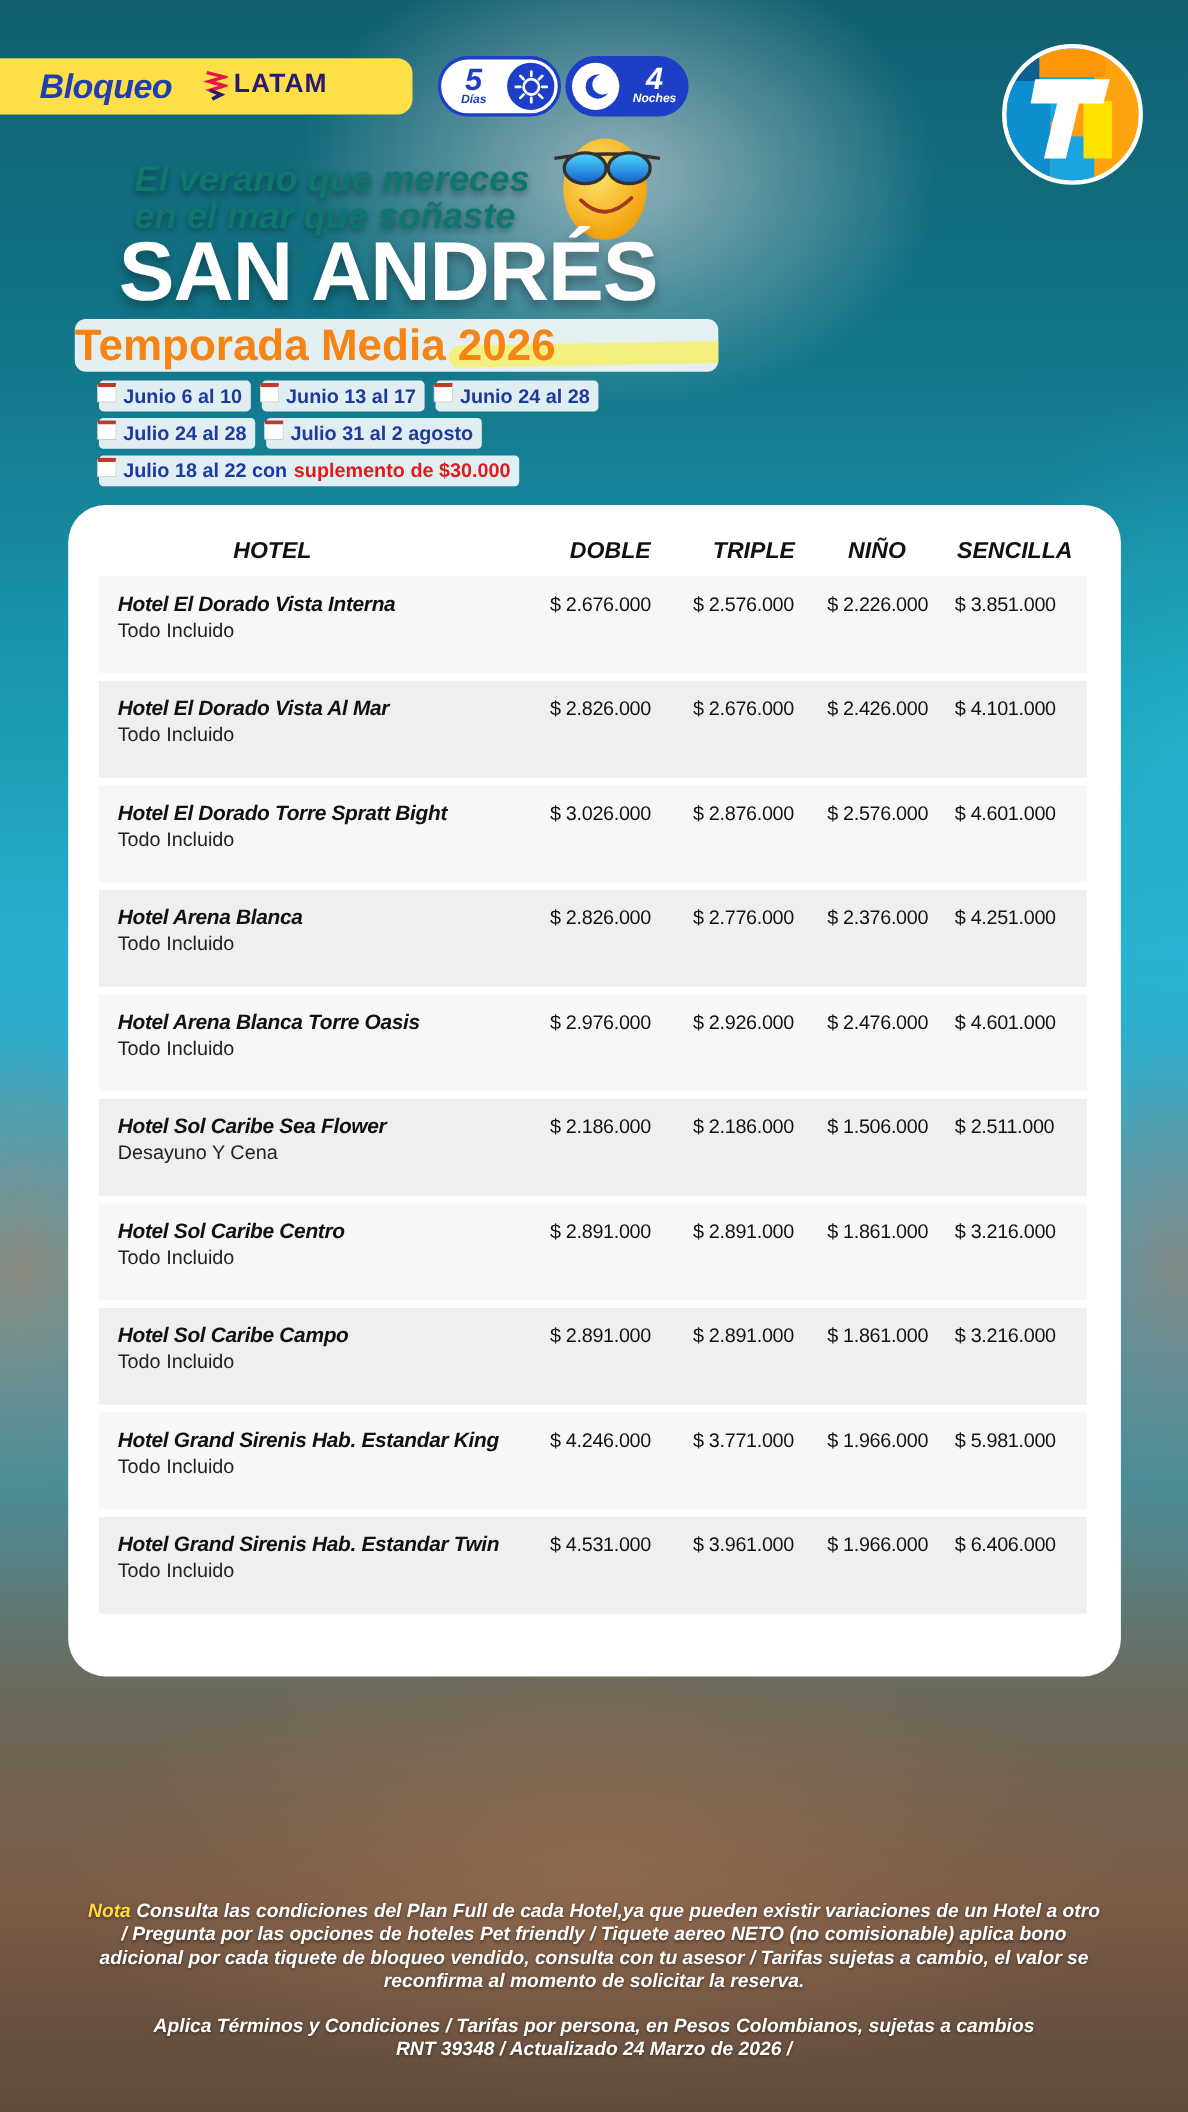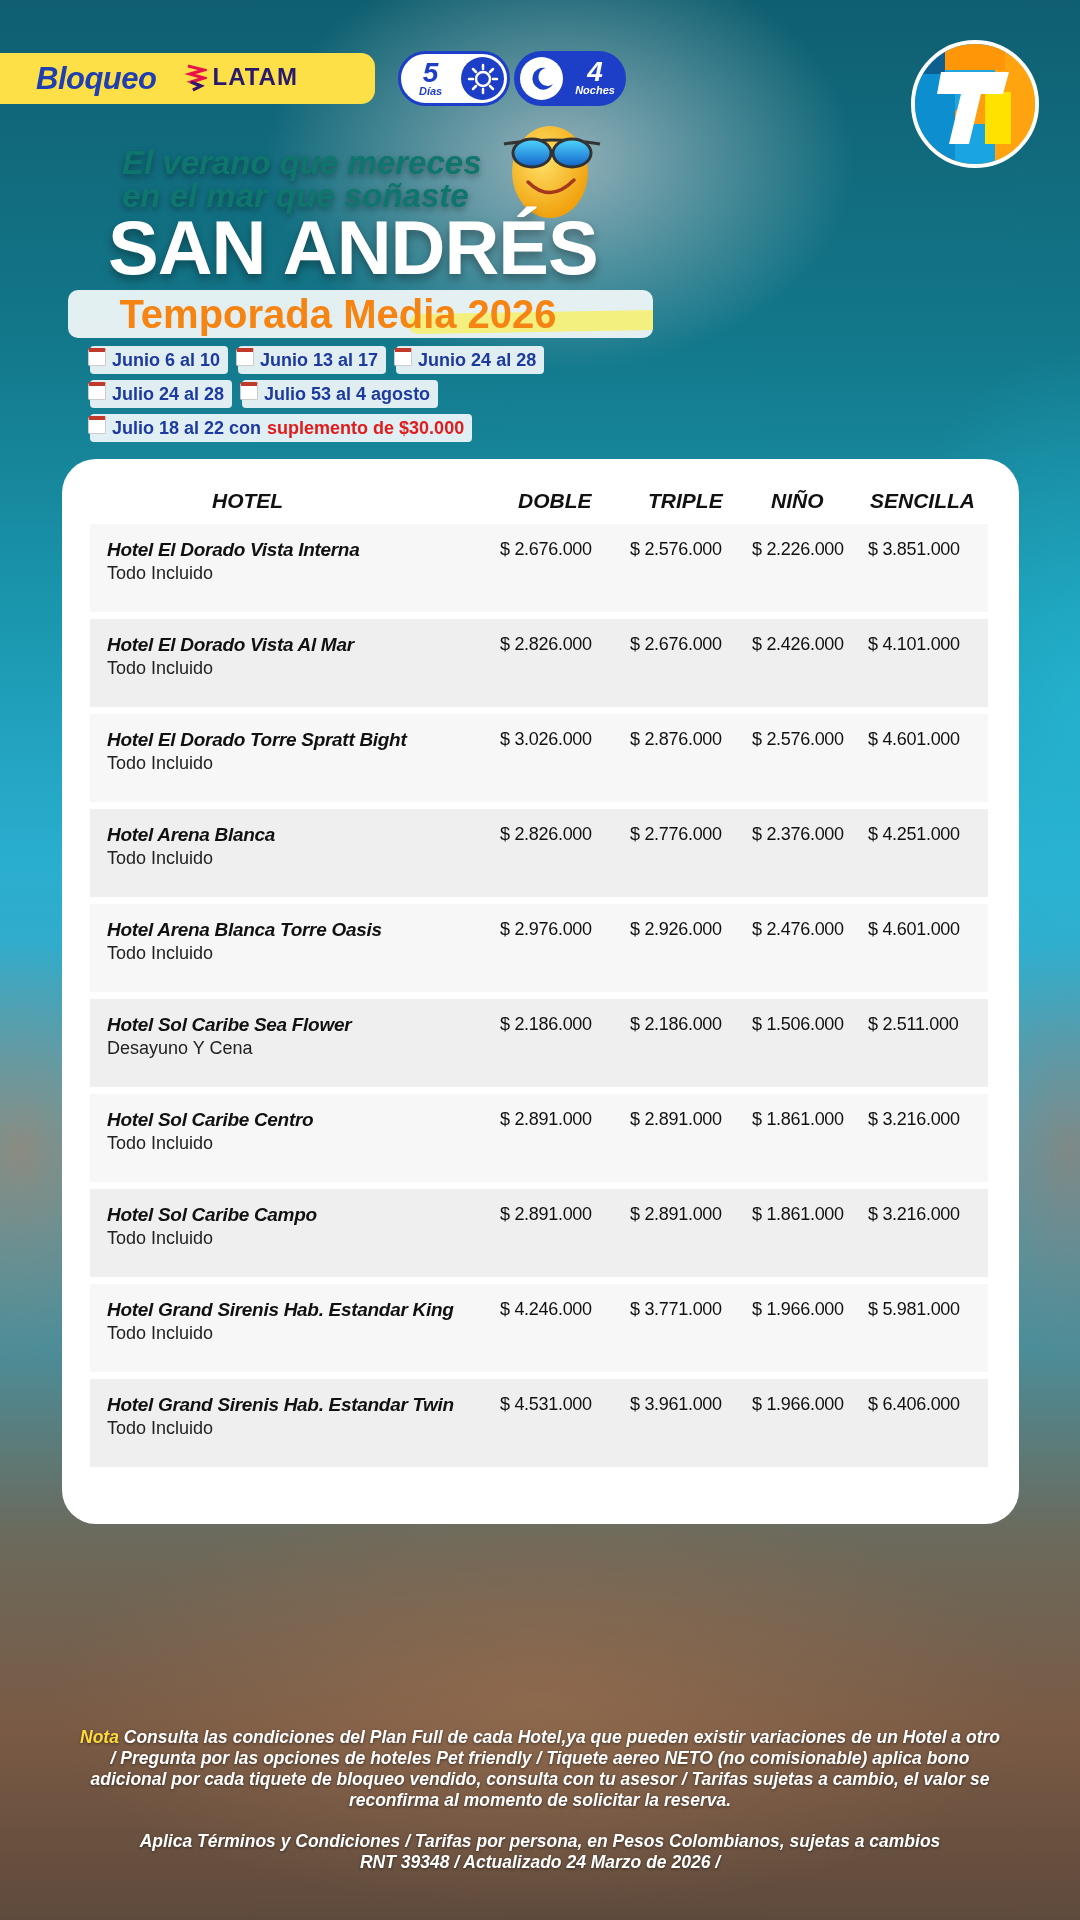--- a/index.html
+++ b/index.html
@@ -73,21 +73,21 @@
   .season-pill {
     position: absolute; left: 68px; top: 290px; width: 585px; height: 48px;
     background: rgba(238,245,247,0.95); border-radius: 10px;
     overflow: hidden;
   }
   .season-highlight {
     position: absolute; left: 340px; top: 22px; width: 260px; height: 20px;
     background: rgba(250,240,90,0.75); border-radius: 10px; transform: rotate(-1deg);
   }
   .season-text {
-    position: relative; display: block; text-align: center;
+    position: relative; display: block; 
     color: #f58412; font-weight: 900; font-size: 40px; line-height: 48px; padding-right: 45px;
   }
 
   .dates { position: absolute; left: 90px; top: 346px; }
   .date-row { display: flex; gap: 10px; margin-bottom: 10px; height: 24px; }
   .date-chip {
     position: relative; display: flex; align-items: center;
     background: rgba(235,244,248,0.95); border-radius: 4px; height: 28px; padding: 0 8px 0 22px;
     font-weight: 800; font-size: 18px; color: #1d3a9e;
   }
@@ -254,21 +254,21 @@
         <span>Junio  24 al 28</span>
       </span>
   </div>
   <div class="date-row">
     <span class="date-chip">
         <i class="cal-icon"></i>
         <span>Julio 24 al 28</span>
       </span>
     <span class="date-chip">
         <i class="cal-icon"></i>
-        <span>Julio 53 al 4 agosto</span>
+        <span>Julio 31 al 2 agosto</span>
       </span>
   </div>
   <div class="date-row">
     <span class="date-chip">
         <i class="cal-icon"></i>
         <span>Julio 18 al 22 con</span>
         <span class="date-red">suplemento de $30.000</span>
       </span>
   </div>
 </div>

